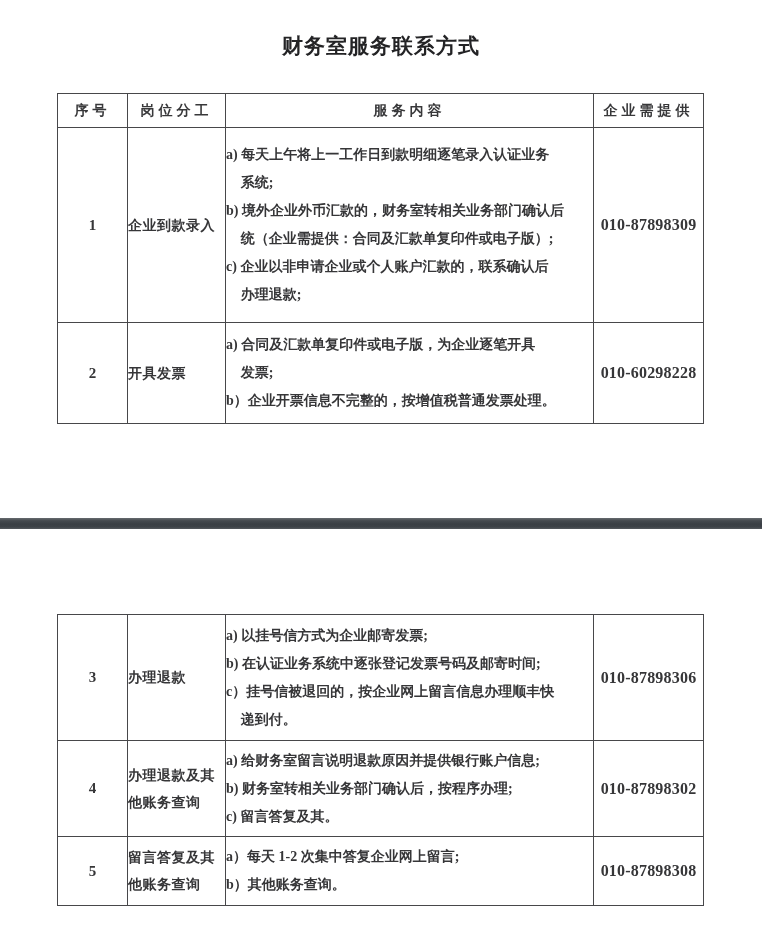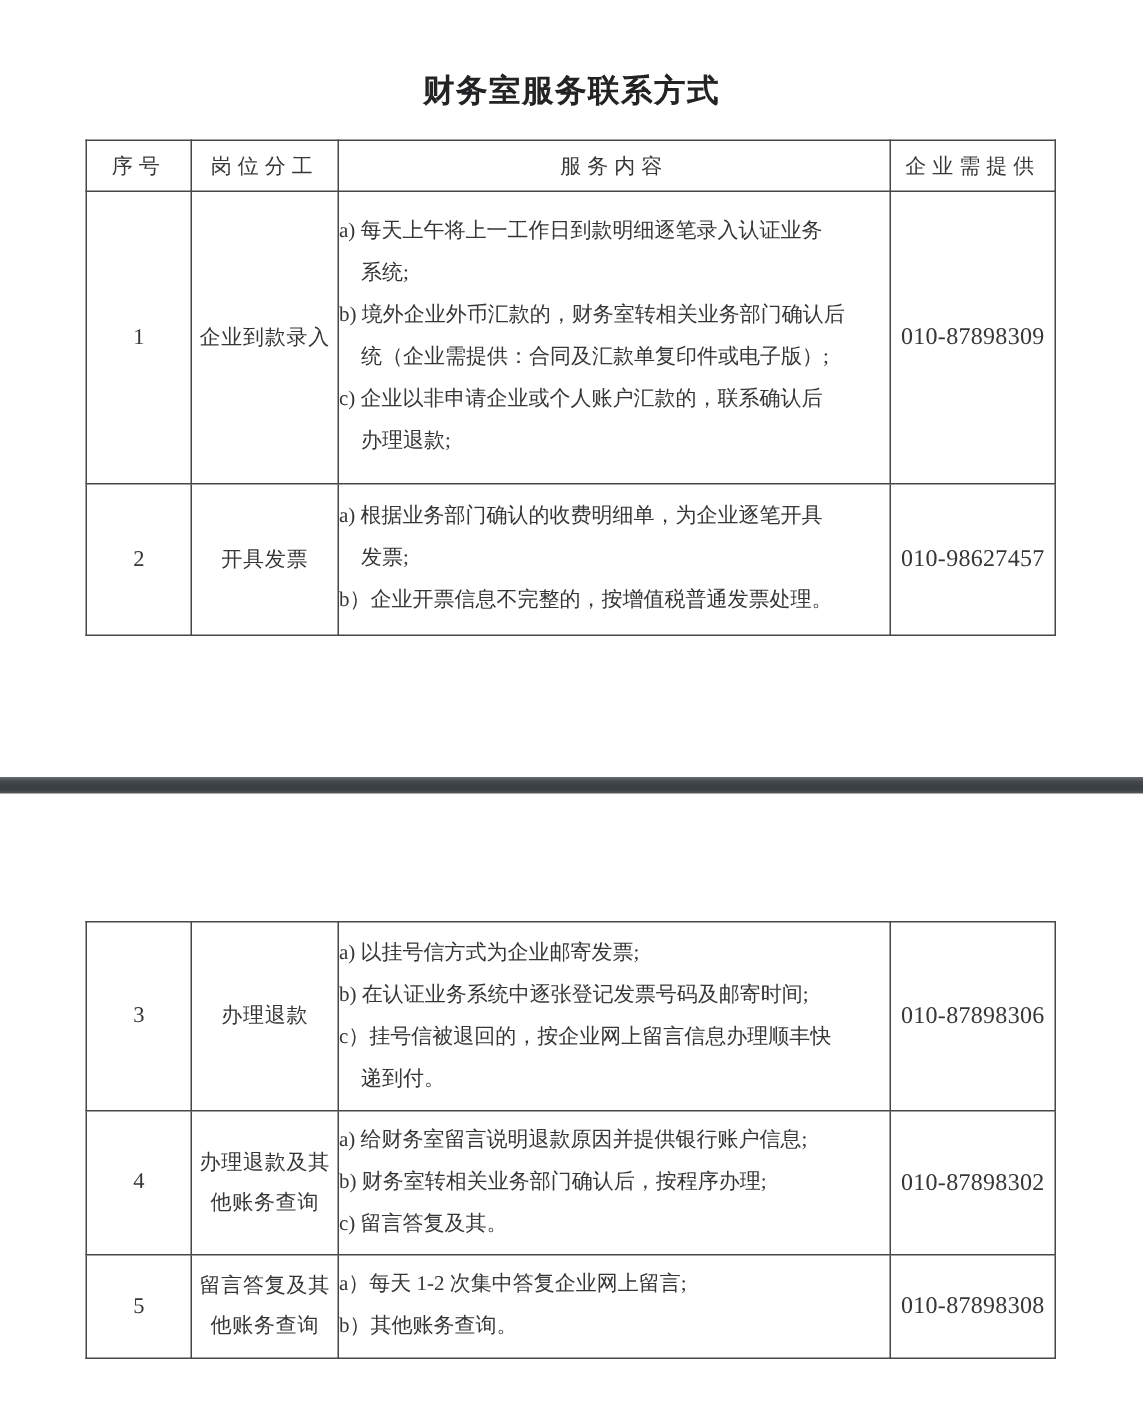--- a/index.html
+++ b/index.html
@@ -13,21 +13,21 @@
     color: #363638;
   }
   .canvas {
     position: relative;
     width: 762px;
     height: 935px;
     background: #ffffff;
   }
   .doc-title {
     position: absolute;
-    top: 46px;
+    top: 32px;
     left: 0;
     width: 762px;
     text-align: center;
     font-size: 21px;
     font-weight: bold;
     letter-spacing: 1px;
     color: #232325;
   }
   table.contact {
     position: absolute;
@@ -35,21 +35,21 @@
     border-collapse: collapse;
     table-layout: fixed;
     width: 646px;
     font-size: 14px;
   }
   table.part1 { top: 93px; }
   table.part2 { top: 614px; }
   table.contact td, table.contact th {
     border: 1px solid #47474a;
     vertical-align: middle;
-    font-weight: normal;
+    font-weight: bold;
     padding: 0;
   }
   col.c1 { width: 70px; }
   col.c2 { width: 98px; }
   col.c3 { width: 368px; }
   col.c4 { width: 110px; }
   tr.h-header { height: 34px; }
   tr.h-r1 { height: 195px; }
   tr.h-r2 { height: 101px; }
   tr.h-r3 { height: 126px; }
@@ -59,21 +59,21 @@
     text-align: center;
     letter-spacing: 4px;
     font-size: 14px;
     color: #38383a;
   }
   td.c-no {
     text-align: center;
     font-size: 15px;
   }
   td.c-pos {
-    text-align: center;
+    text-align: left;
     line-height: 27px;
     white-space: pre-line;
     letter-spacing: 0.5px;
   }
   td.c-svc {
     padding: 2px 6px 2px 8px;
     margin-left: 32px;
   }
   .svc-item {
     line-height: 28px;
@@ -126,25 +126,25 @@
 统（企业需提供：合同及汇款单复印件或电子版）;</div>
         <div class="svc-item">c) 企业以非申请企业或个人账户汇款的，联系确认后
 办理退款;</div>
       </td>
       <td class="c-phone">010-87898309</td>
     </tr>
     <tr class="h-r2">
       <td class="c-no">2</td>
       <td class="c-pos">开具发票</td>
       <td class="c-svc">
-        <div class="svc-item">a) 根据业务部门确认的收费明细单，为企业逐笔开具
+        <div class="svc-item">a) 合同及汇款单复印件或电子版，为企业逐笔开具
 发票;</div>
         <div class="svc-item">b）企业开票信息不完整的，按增值税普通发票处理。</div>
       </td>
-      <td class="c-phone">010-98627457</td>
+      <td class="c-phone">010-60298228</td>
     </tr>
   </tbody>
     </table>
 
   <div class="page-separator"></div>
 
   <table class="contact part2">
     <colgroup>
         <col class="c1">
         <col class="c2">

